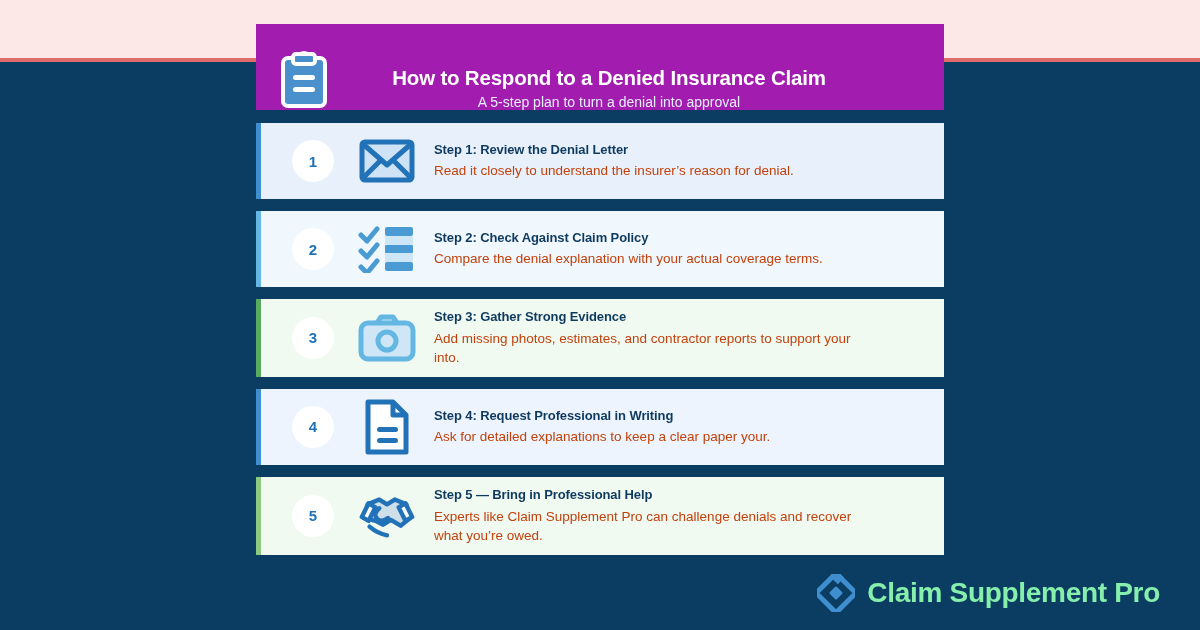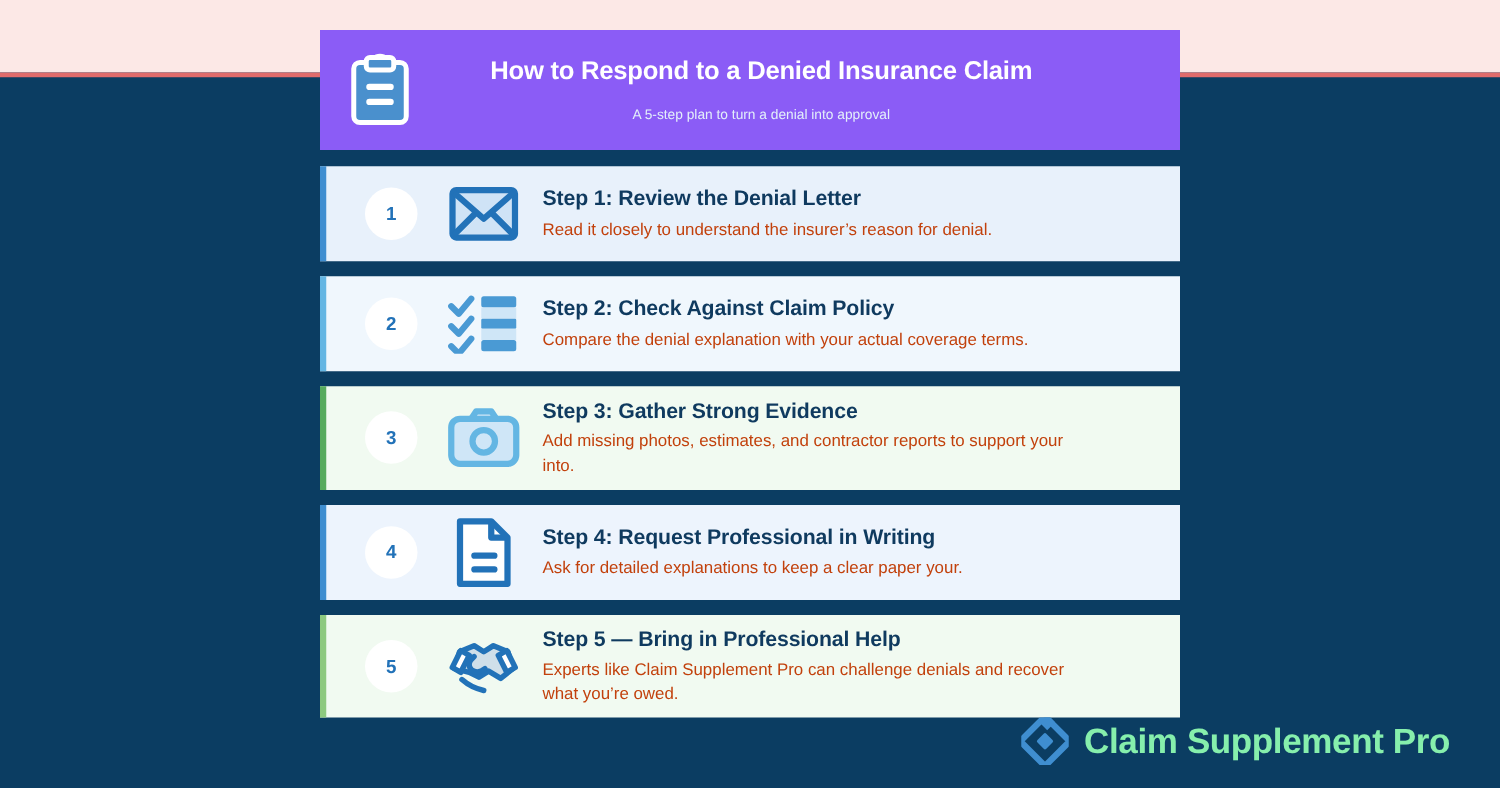--- a/index.html
+++ b/index.html
@@ -48,23 +48,23 @@
     position: absolute;
     left: 256px;
     top: 24px;
     width: 688px;
   }
 
   
   .header {
     position: relative;
     display: flex;
-    align-items: center;
-    background: #8b5cf6;
-    height: 96px;
+    align-items: flex-end;
+    background: #a21caf;
+    height: 86px;
     padding: 0 18px 0 22px;
     box-sizing: border-box;
   }
   .header-icon {
     width: 52px;
     height: 60px;
     flex: 0 0 52px;
     margin-right: 10px;
   }
   .header-text {
@@ -74,23 +74,23 @@
   }
   .header-title {
     color: #ffffff;
     font-size: 20.5px;
     font-weight: bold;
     letter-spacing: -0.2px;
     line-height: 1.15;
   }
   .header-sub {
     color: #e3effa;
-    font-size: 11px;
+    font-size: 14px;
     font-weight: normal;
-    margin-top: 18px;
+    margin-top: 4px;
     line-height: 1.15;
   }
 
   
   .steps {
     margin-top: 13px;
   }
   .card {
     position: relative;
     display: flex;
@@ -128,21 +128,21 @@
     display: flex;
     align-items: center;
     justify-content: center;
   }
   .card-body {
     flex: 1 1 auto;
     padding-right: 10px;
   }
   .card-title {
     color: #0f3a5f;
-    font-size: 17px;
+    font-size: 13px;
     font-weight: bold;
     line-height: 1.2;
     letter-spacing: -0.1px;
   }
   .card-desc {
     color: #c2410c;
     font-size: 13.5px;
     line-height: 1.42;
     margin-top: 4px;
     max-width: 430px;

